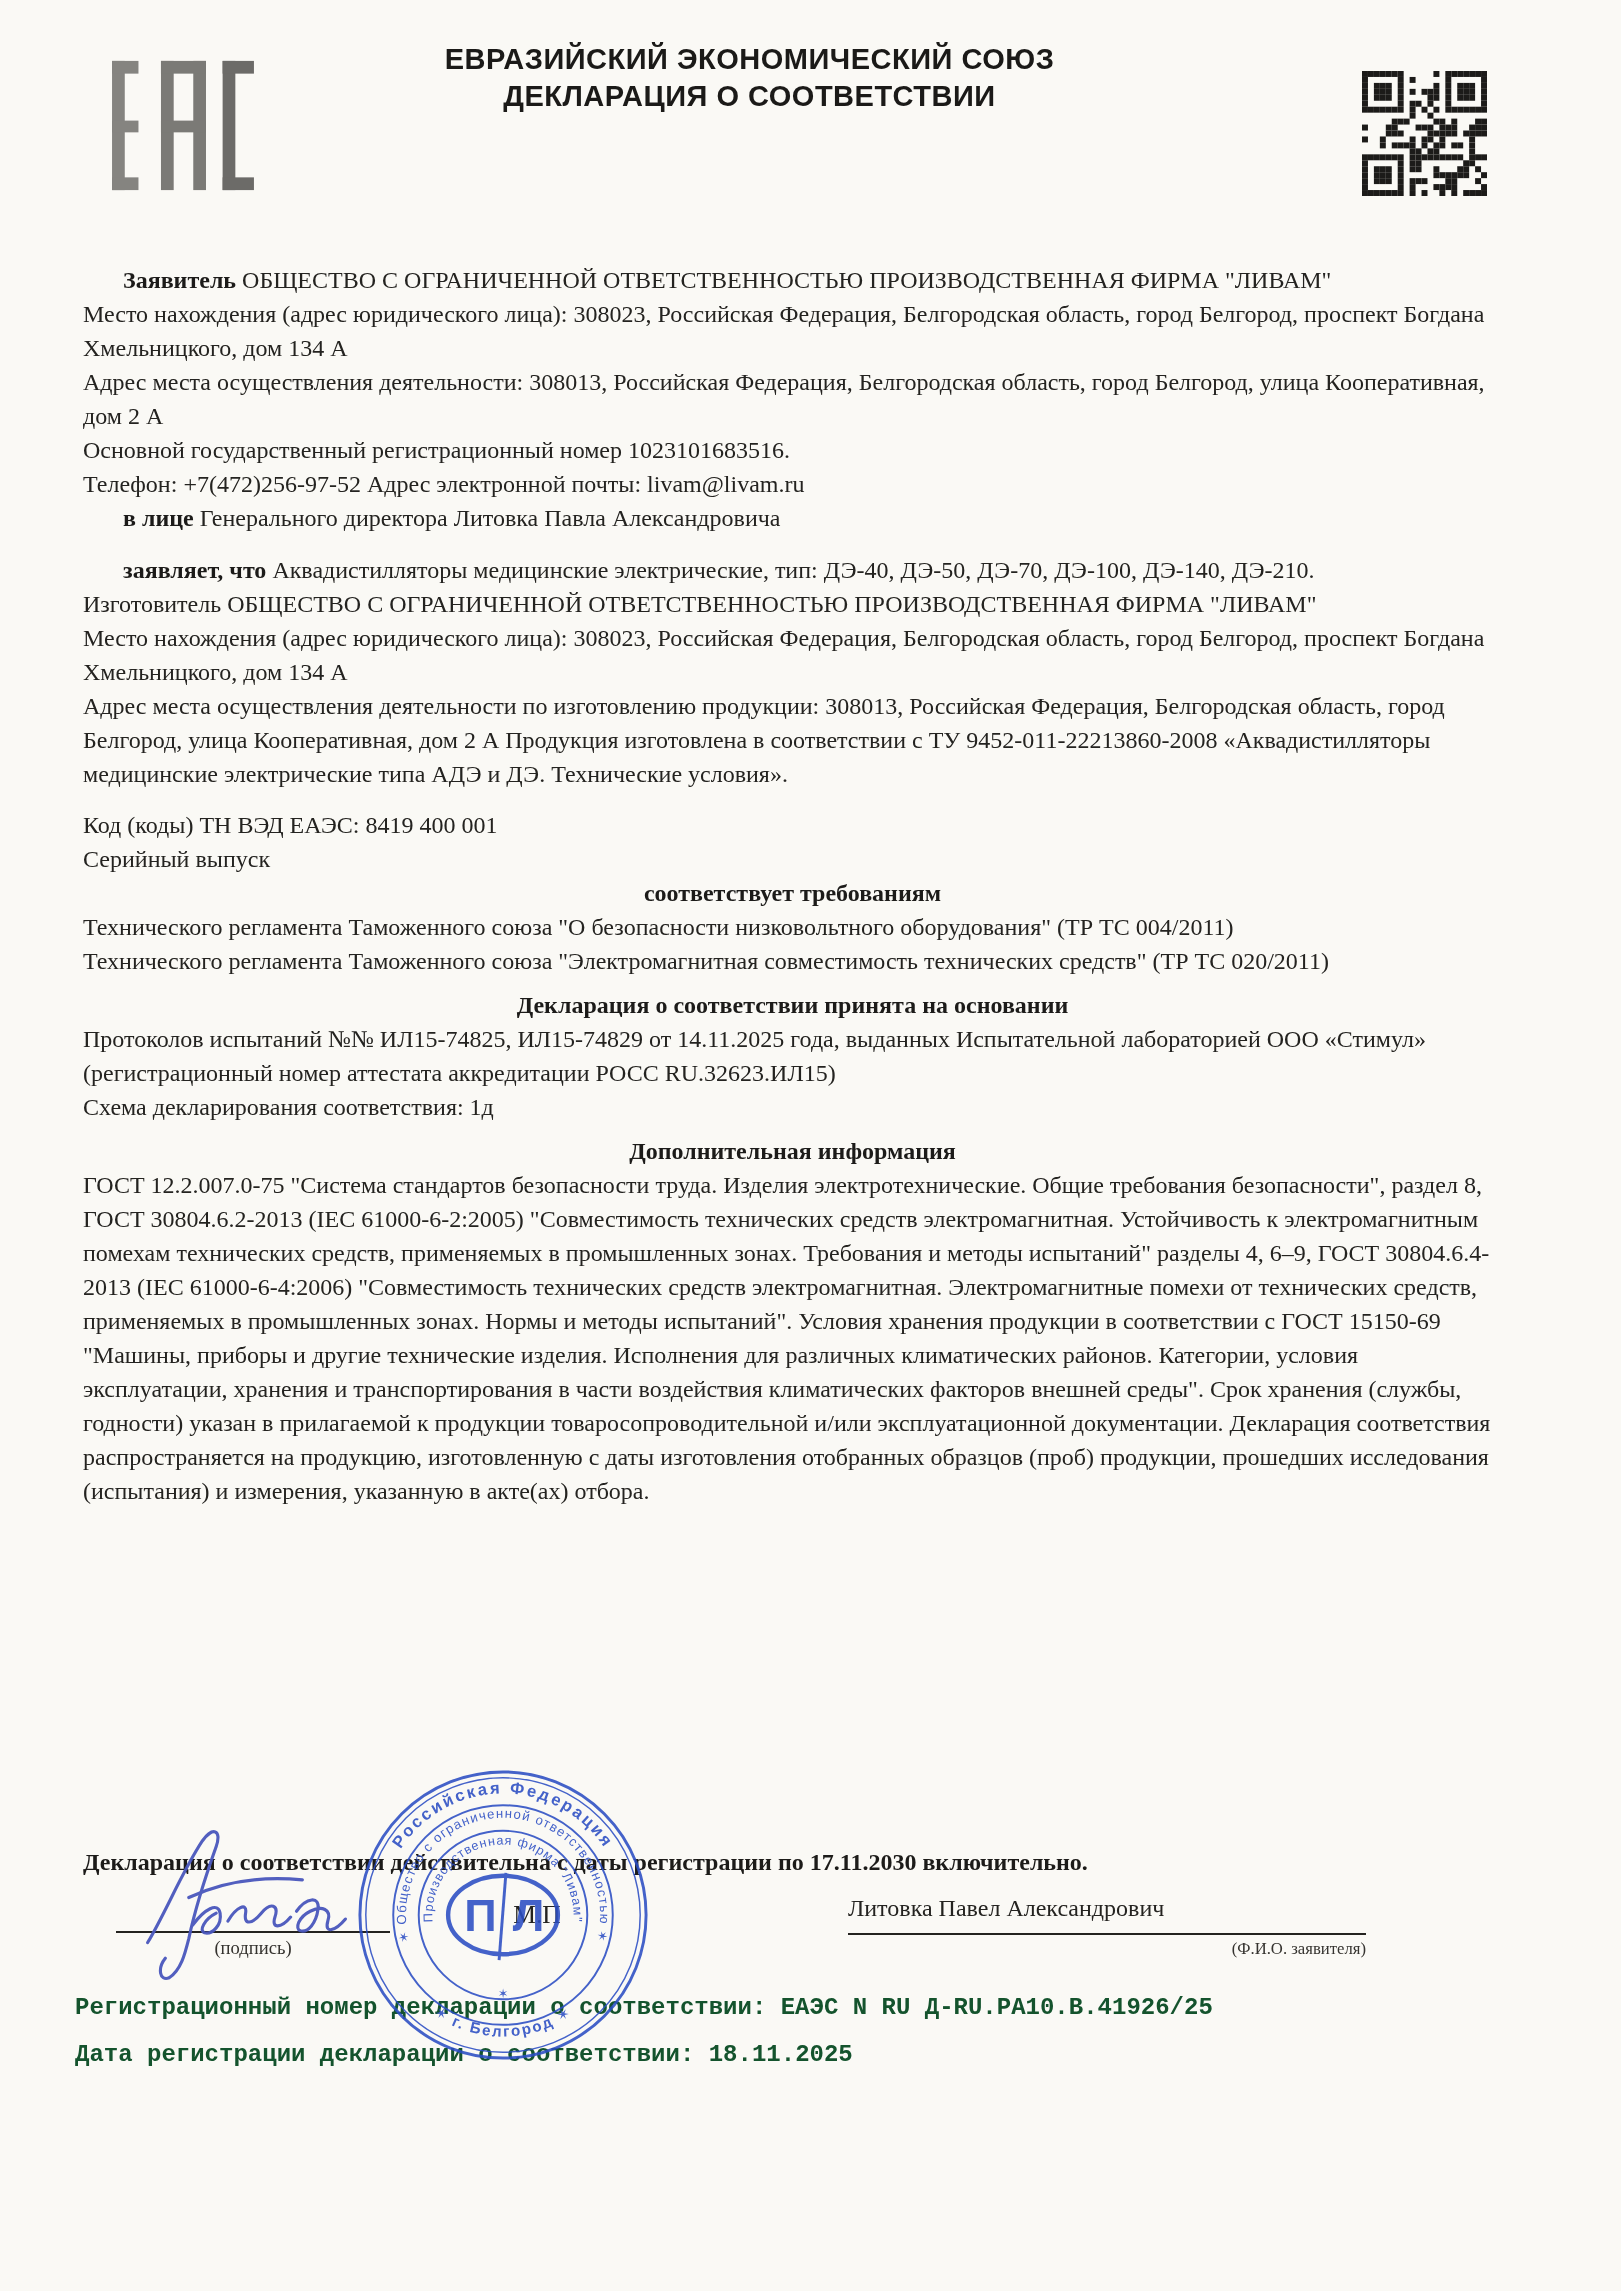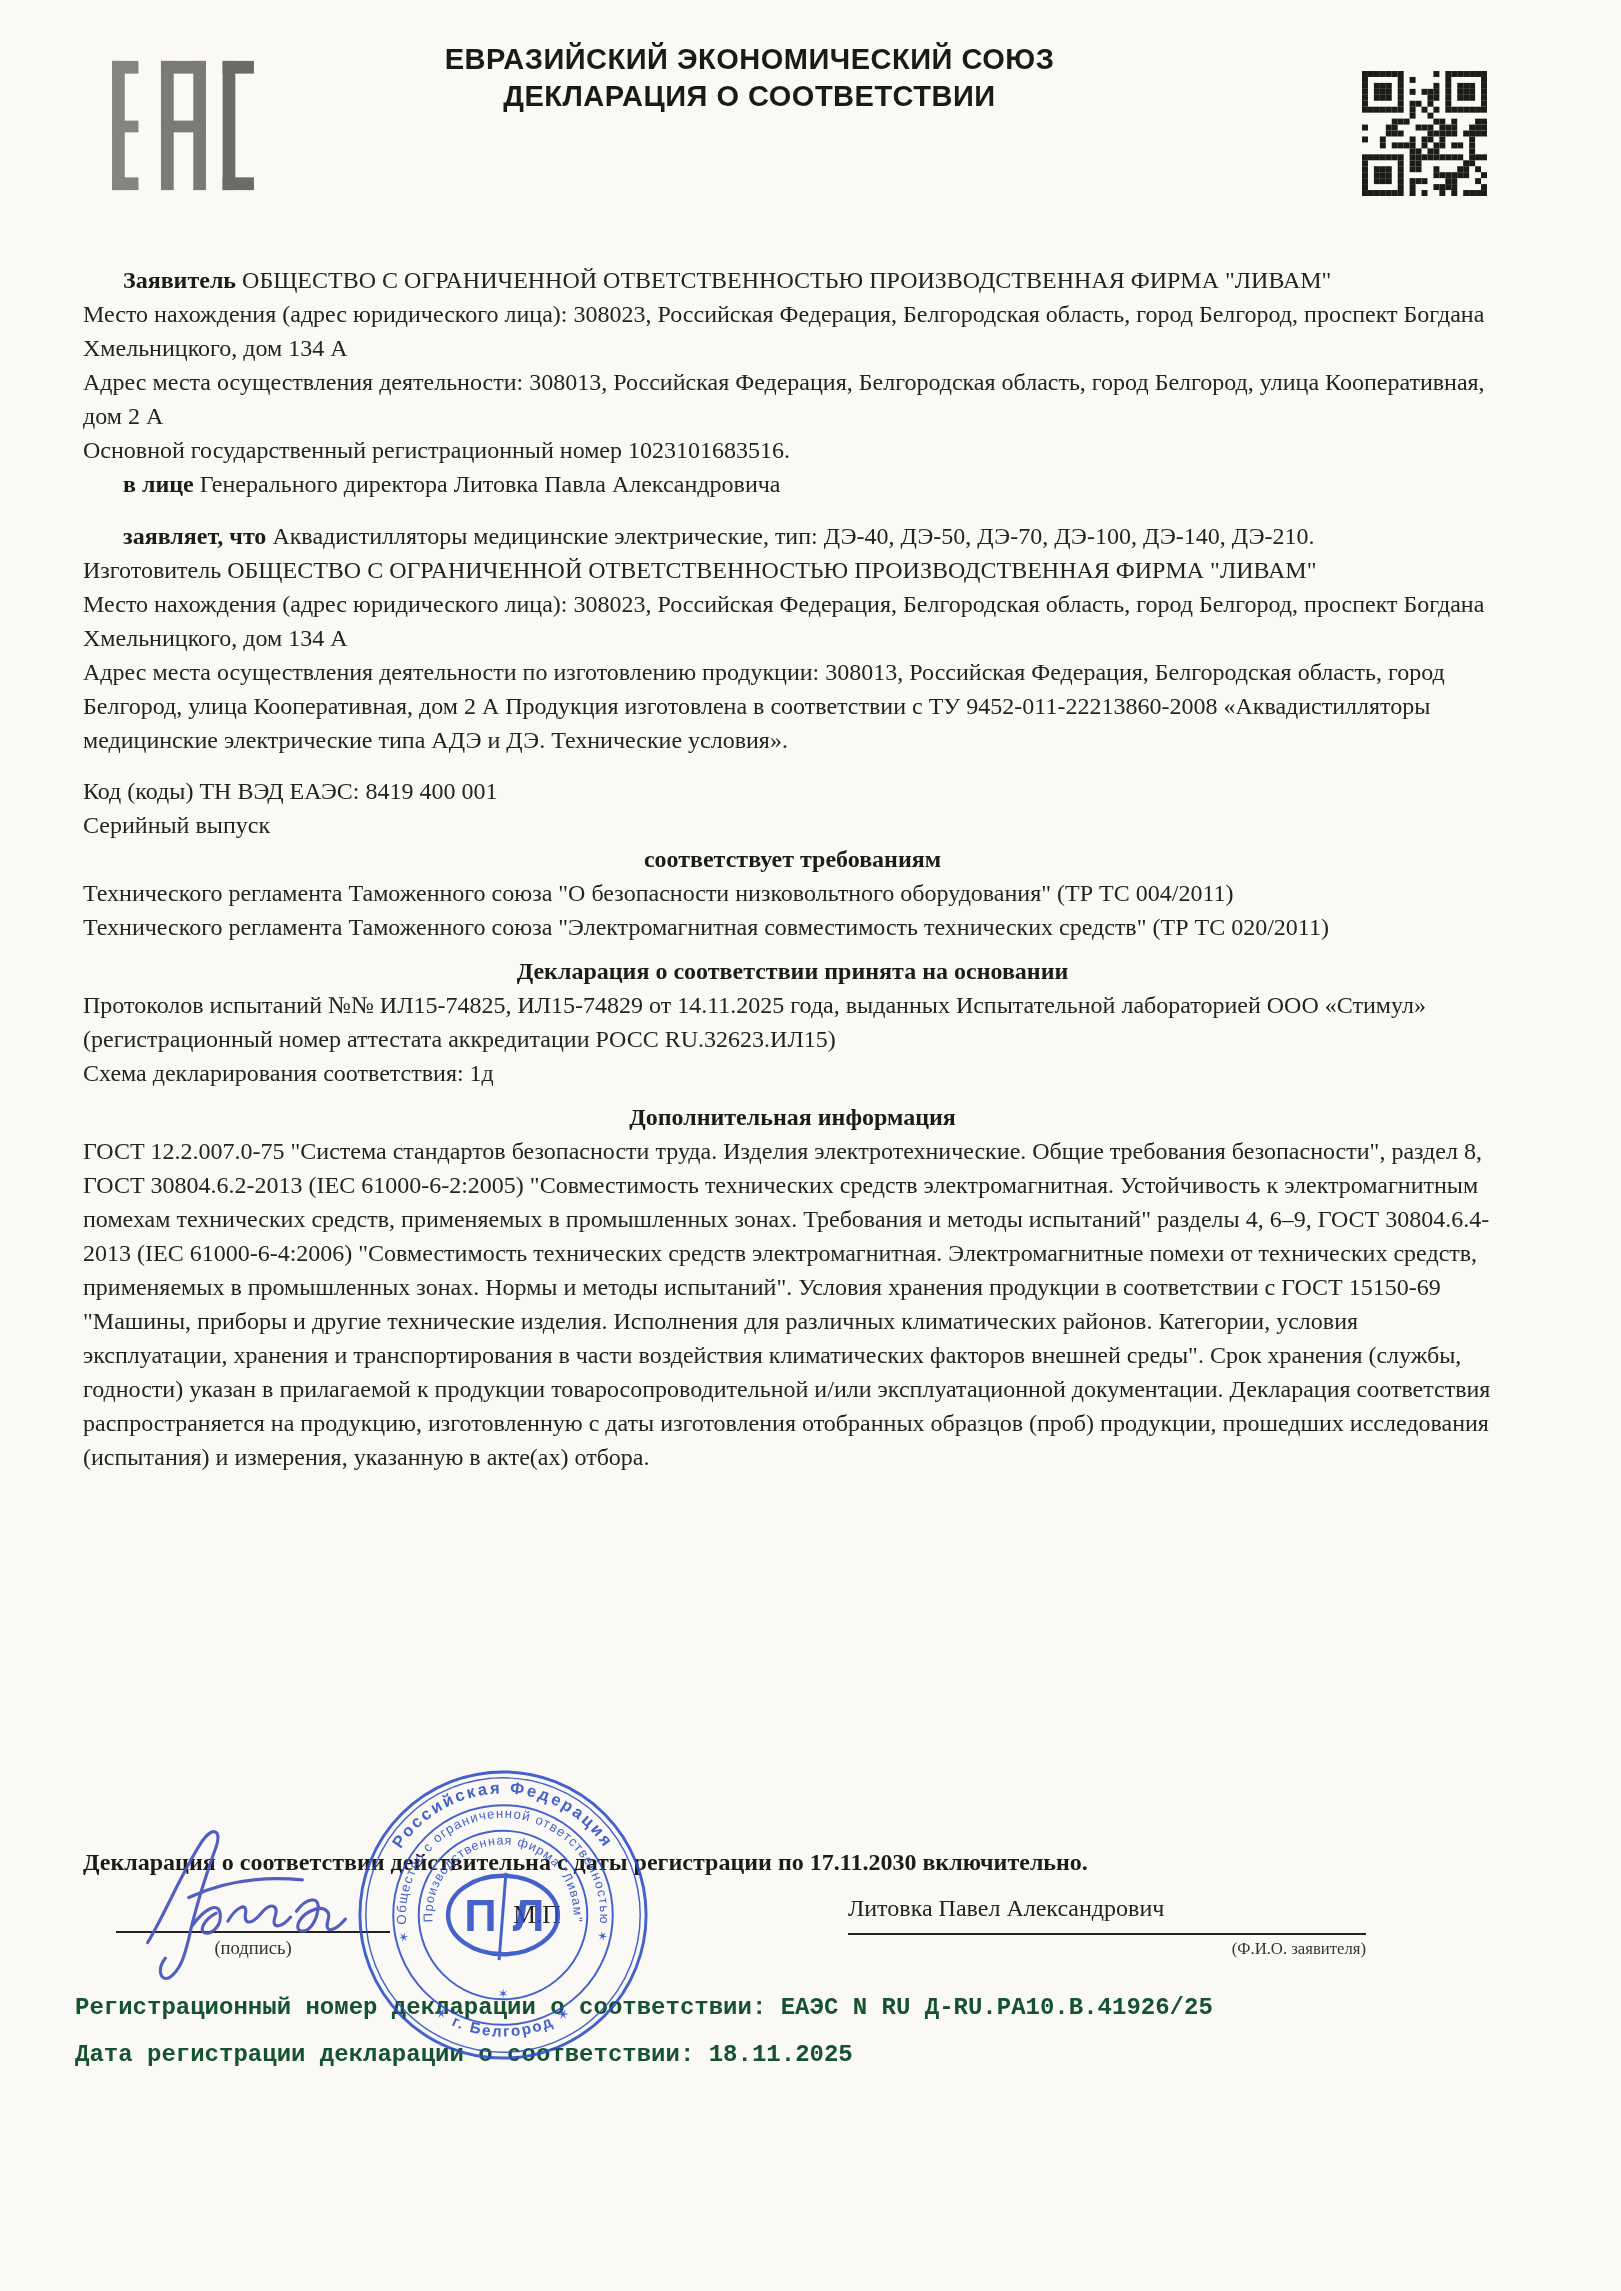--- a/index.html
+++ b/index.html
@@ -295,20 +295,21 @@
       <rect x="108" y="120" width="6" height="6" fill="#1c1b19"></rect>
       <rect x="114" y="120" width="6" height="6" fill="#1c1b19"></rect>
       <rect x="120" y="120" width="6" height="6" fill="#1c1b19"></rect>
     </svg>
 
   <div class="doc-body" id="doc-body">
       <p><b>Заявитель</b> ОБЩЕСТВО С ОГРАНИЧЕННОЙ ОТВЕТСТВЕННОСТЬЮ ПРОИЗВОДСТВЕННАЯ ФИРМА "ЛИВАМ"</p>
       <p>Место нахождения (адрес юридического лица): 308023, Российская Федерация, Белгородская область, город Белгород, проспект Богдана Хмельницкого, дом 134 А</p>
       <p>Адрес места осуществления деятельности: 308013, Российская Федерация, Белгородская область, город Белгород, улица Кооперативная, дом 2 А</p>
       <p>Основной государственный регистрационный номер 1023101683516.</p>
+      <p>Телефон: +7(472)256-97-52 Адрес электронной почты: livam@livam.ru</p>
       <p><b>в лице</b> Генерального директора Литовка Павла Александровича</p>
       <p class="gap"><b>заявляет, что</b> Аквадистилляторы медицинские электрические, тип: ДЭ-40, ДЭ-50, ДЭ-70, ДЭ-100, ДЭ-140, ДЭ-210.</p>
       <p>Изготовитель ОБЩЕСТВО С ОГРАНИЧЕННОЙ ОТВЕТСТВЕННОСТЬЮ ПРОИЗВОДСТВЕННАЯ ФИРМА "ЛИВАМ"</p>
       <p>Место нахождения (адрес юридического лица): 308023, Российская Федерация, Белгородская область, город Белгород, проспект Богдана Хмельницкого, дом 134 А</p>
       <p>Адрес места осуществления деятельности по изготовлению продукции: 308013, Российская Федерация, Белгородская область, город Белгород, улица Кооперативная, дом 2 А Продукция изготовлена в соответствии с ТУ 9452-011-22213860-2008 «Аквадистилляторы медицинские электрические типа АДЭ и ДЭ. Технические условия».</p>
       <p class="gap">Код (коды) ТН ВЭД ЕАЭС: 8419 400 001</p>
       <p>Серийный выпуск</p>
       <p class="bold">соответствует требованиям</p>
       <p>Технического регламента Таможенного союза "О безопасности низковольтного оборудования" (ТР ТС 004/2011)</p>
       <p>Технического регламента Таможенного союза "Электромагнитная совместимость технических средств" (ТР ТС 020/2011)</p>

